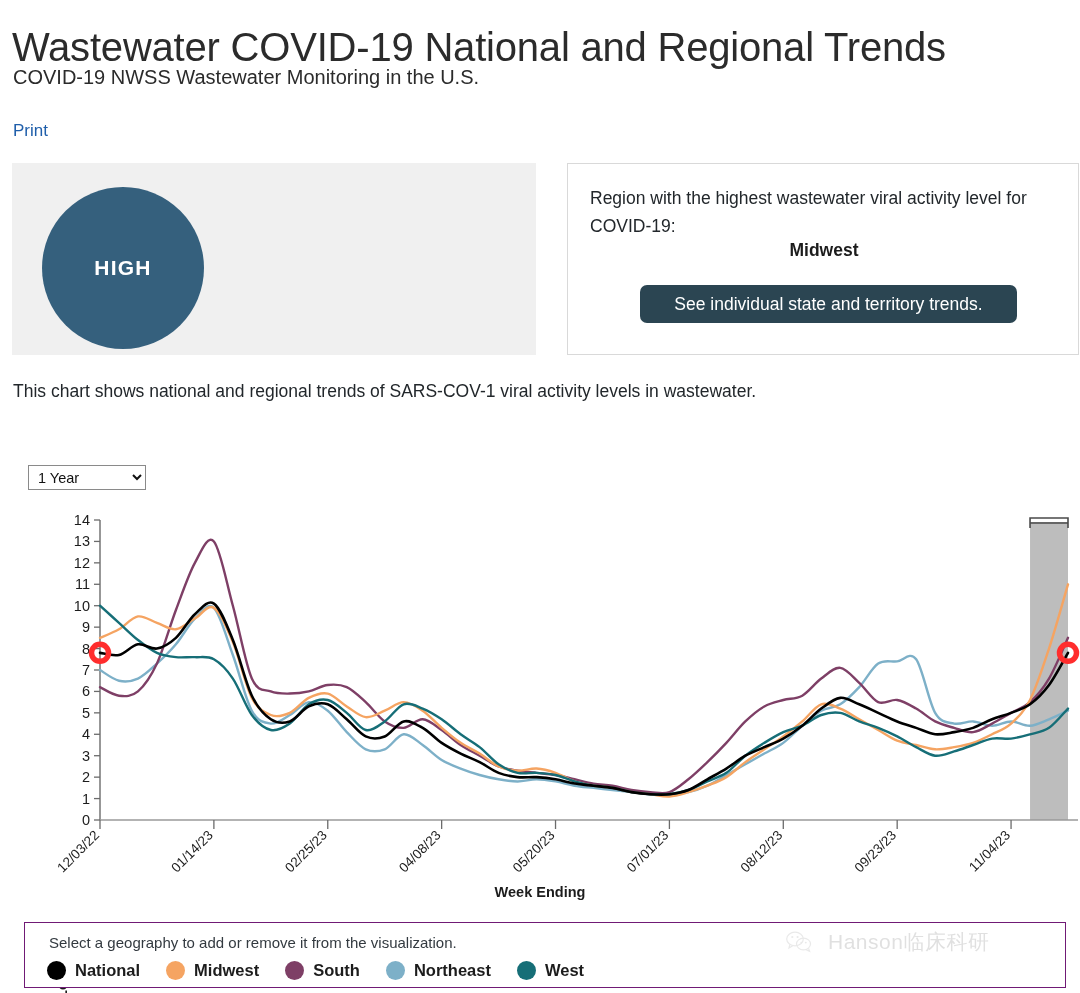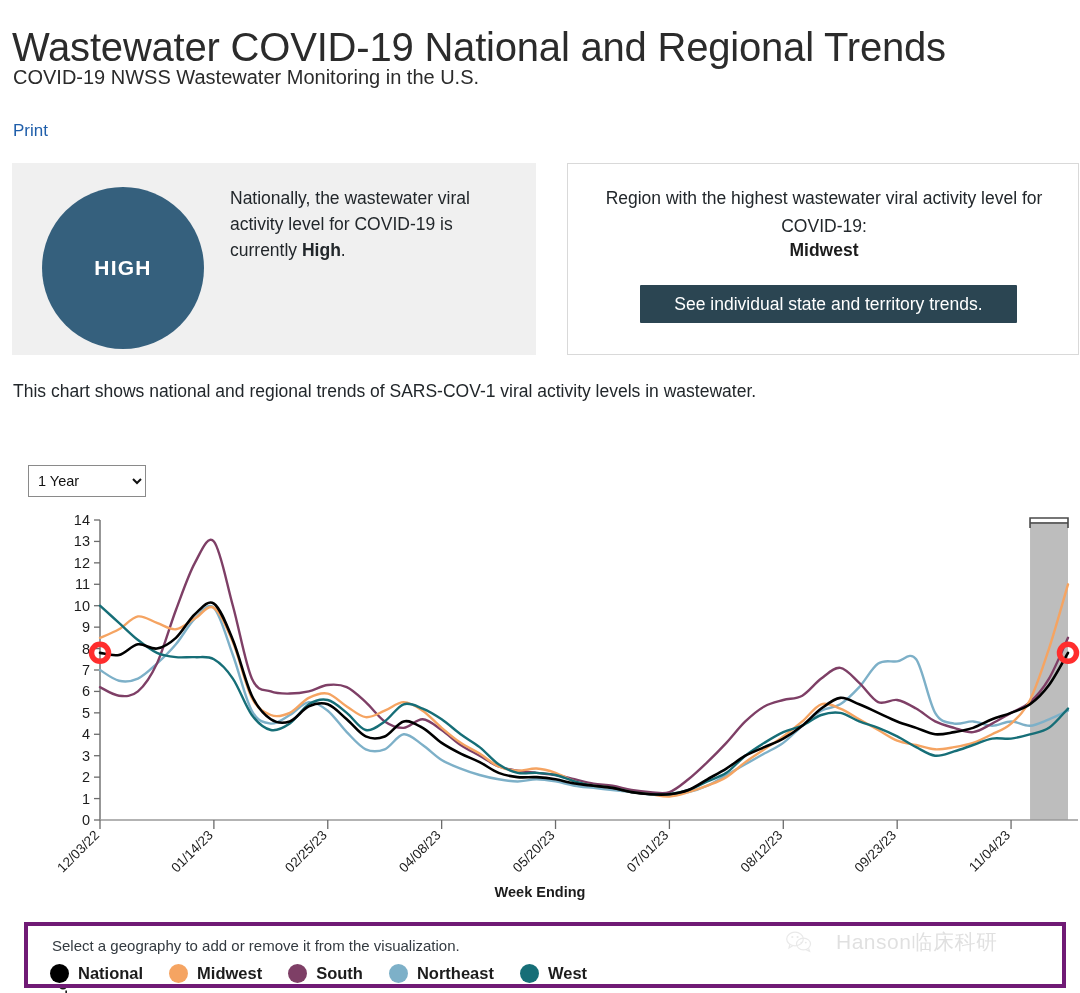--- a/index.html
+++ b/index.html
@@ -46,45 +46,45 @@
     font-size:17.5px;line-height:26px;color:#22272b;
   }
   .card-left-text b{font-weight:bold;}
 
   .card-right{
     position:absolute;left:567px;top:163px;width:512px;height:192px;
     background:#ffffff;border:1px solid #d9d9d9;box-sizing:border-box;
   }
   .card-right-title{
     position:absolute;left:22px;top:20px;width:468px;
-    text-align:center;font-size:17.5px;line-height:28px;color:#22272b;
+    font-size:17.5px;line-height:28px;color:#22272b;
   }
   .card-right-region{
     position:absolute;left:22px;top:76px;width:468px;
     text-align:center;font-size:17.5px;font-weight:bold;color:#1c1c1c;
   }
   .see-btn{
     position:absolute;left:72px;top:121px;width:377px;height:38px;
-    background:#2b4552;color:#ffffff;border:0;border-radius:1px;
+    background:#2b4552;color:#ffffff;border:0;border-radius:7px;
     font-family:"Liberation Sans", sans-serif;
     font-size:17.5px;cursor:pointer;
     display:flex;align-items:center;justify-content:center;
   }
 
   
   .chart-desc{
     position:absolute;left:13px;top:381px;
     font-size:17.5px;color:#22272b;
   }
   .filter-hint{
     position:absolute;left:29px;top:427px;
     font-size:15.5px;color:#444c52;
   }
   .year-select{
-    position:absolute;left:28px;top:465px;width:118px;height:32px;
+    position:absolute;left:28px;top:465px;width:118px;height:25px;
     font-family:"Liberation Sans", sans-serif;font-size:14.5px;
     border:1px solid #8a8a8a;background:#fff;color:#111;
     padding:1px 2px 1px 5px;box-sizing:border-box;
   }
 
   
   .chart-wrap{position:absolute;left:0;top:500px;width:1080px;height:410px;}
   .y-axis-title{
     position:absolute;left:-88px;top:560px;width:300px;
     transform:rotate(-90deg);transform-origin:center;
@@ -94,56 +94,53 @@
     position:absolute;left:0;top:884px;width:1080px;
     text-align:center;font-size:14.5px;font-weight:bold;color:#1c1c1c;
   }
   svg.plot{position:absolute;left:0;top:0;}
   .ytick{font-size:14.5px;fill:#1c1c1c;font-family:"Liberation Sans",sans-serif;text-anchor:end;}
   .xtick{font-size:13.5px;fill:#1c1c1c;font-family:"Liberation Sans",sans-serif;}
 
   
   .legend-box{
     position:absolute;left:24px;top:922px;width:1042px;height:66px;
-    border:4px solid #701a75;box-sizing:border-box;background:#fff;
+    border:1px solid #701a75;box-sizing:border-box;background:#fff;
   }
   .legend-hint{
     position:absolute;left:24px;top:11px;font-size:15px;color:#333a40;
   }
   .legend-items{
     position:absolute;left:22px;top:38px;display:flex;align-items:center;gap:0px;font-weight:bold;
   }
   .legend-item{display:flex;align-items:center;margin-right:26px;cursor:pointer;}
   .legend-dot{width:19px;height:19px;border-radius:50%;margin-right:9px;}
   .legend-label{font-size:16.5px;color:#1c1c1c;}
 
   
   .watermark{
     position:absolute;left:786px;top:928px;
     display:flex;align-items:center;
     opacity:.30;color:#9a9a9a;font-size:21px;
     pointer-events:none;letter-spacing:.5px;
   }
-  .watermark .wm-text{margin-left:24px;font-family:"Liberation Sans",sans-serif;}
+  .watermark .wm-text{margin-left:16px;font-family:"Liberation Sans",sans-serif;}
 </style>
 </head>
 <body>
 
 <div class="page">
 
   <h1 class="title">Wastewater COVID-19 National and Regional Trends</h1>
   <div class="subtitle">COVID-19 NWSS Wastewater Monitoring in the U.S.</div>
   <a class="print-link">Print</a>
 
   <div class="card-left">
     <div class="level-circle">
       <span>HIGH</span>
-    </div>
-    <div class="card-left-text">
-      <span>Nationally, the wastewater viral activity level for COVID-19 is currently </span><b>High</b><span>.</span>
     </div>
   </div>
 
   <div class="card-right">
     <div class="card-right-title">Region with the highest wastewater viral activity level for COVID-19:</div>
     <div class="card-right-region">Midwest</div>
     <button class="see-btn">See individual state and territory trends.</button>
   </div>
 
   <div class="chart-desc">This chart shows national and regional trends of SARS-COV-1 viral activity levels in wastewater.</div>

